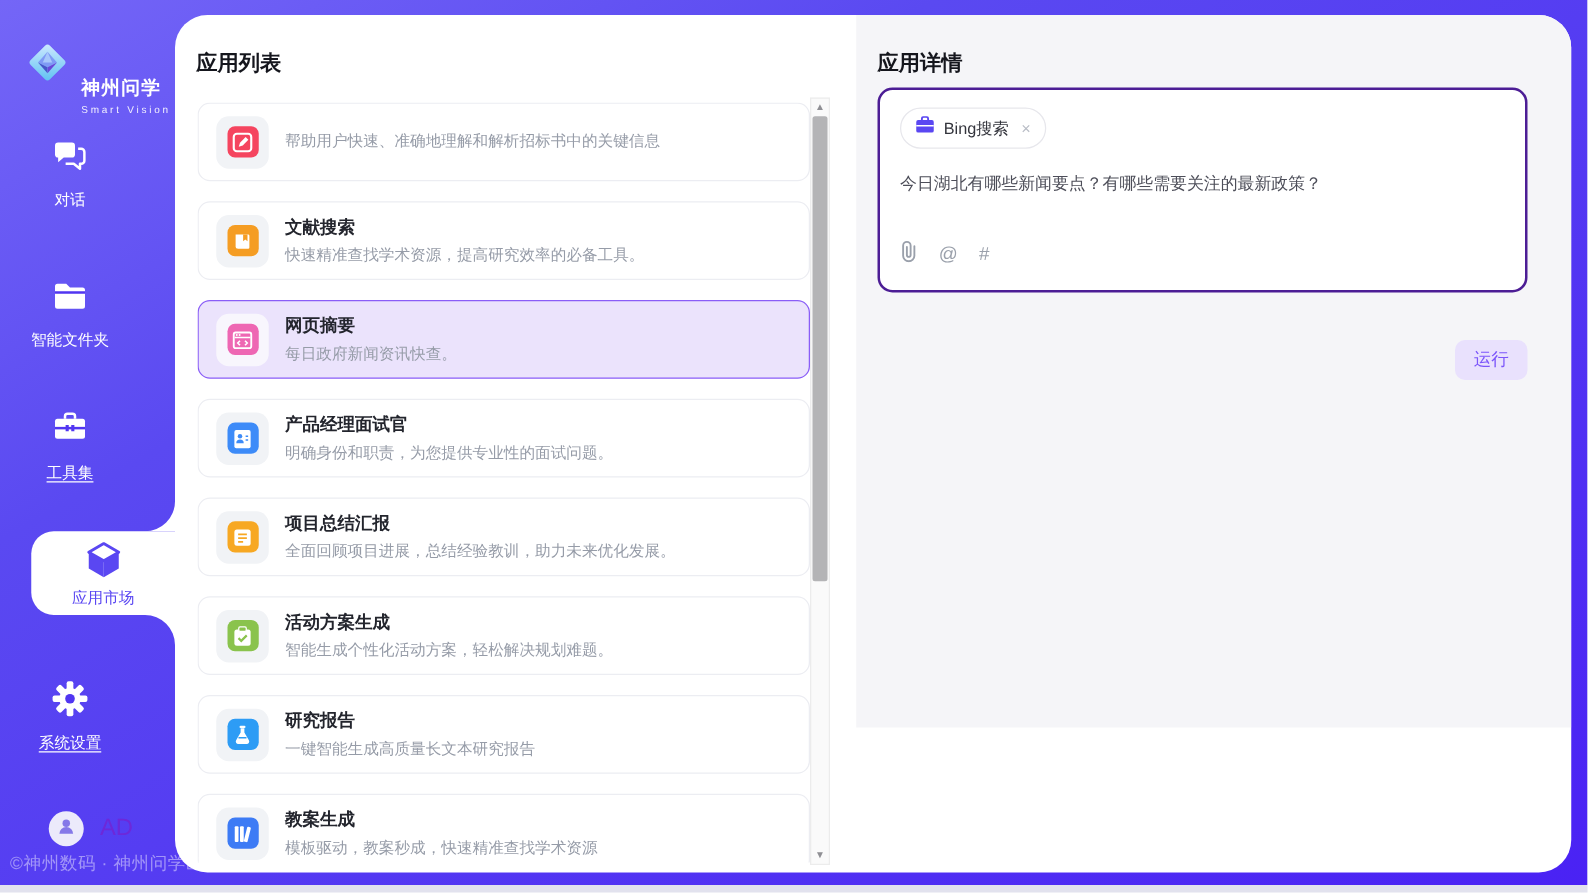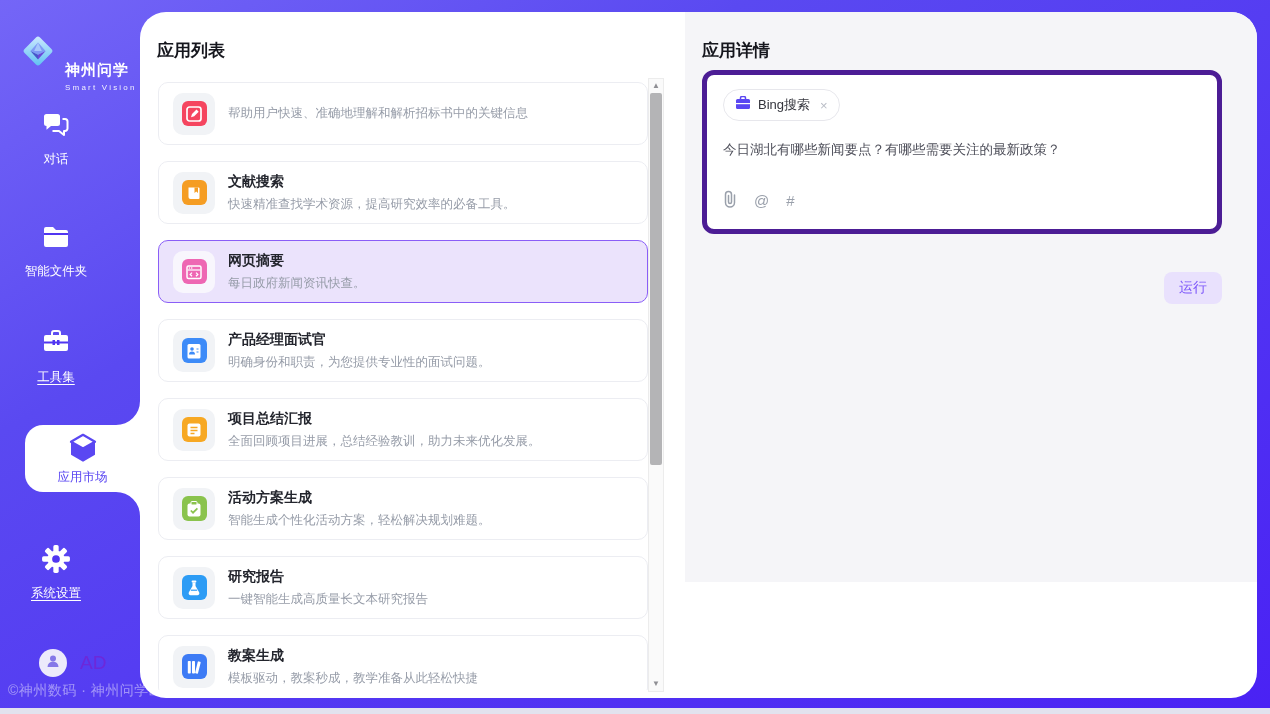--- a/index.html
+++ b/index.html
@@ -50,21 +50,21 @@
   .app-desc { font-size:12.5px; color:#969ca8; white-space:nowrap; }
 
   
   .sb { position:absolute; left:508px; top:66px; width:16px; height:614px; background:#fafafa; border:1px solid #ececec; }
   .sb-arrow { position:absolute; left:0; width:14px; height:14px; color:#8f8f94; font-size:8px; text-align:center; line-height:14px; cursor:pointer; }
   .sb-up { top:0; } .sb-down { bottom:0; }
   .sb-thumb { position:absolute; left:1px; top:14px; width:12px; height:372px; background:#b4b4b6; border-radius:2px; cursor:grab; }
 
   
   .detail-card { position:absolute; left:17px; top:58px; width:520px; height:164px; background:#fff;
-                 border:5px solid #4c1d95; border-radius:12px; }
+                 border:2px solid #4c1d95; border-radius:12px; }
   .tool-tag { position:absolute; left:16px; top:14px; display:inline-flex; align-items:center; gap:7px;
               padding:6px 11px; border:1px solid #e7e7ec; border-radius:17px; background:#fff; }
   .tool-tag .lbl { font-size:13px; color:#33343c; }
   .tool-tag .x { font-size:13px; color:#b9bdc6; margin-left:3px; cursor:pointer; line-height:1; }
   .question { position:absolute; left:16px; top:66px; right:16px; font-size:13.5px; color:#4d4e59; cursor:text; }
   .attach-row { position:absolute; left:16px; bottom:18px; display:flex; align-items:center; gap:17px; color:#9aa0ab; }
   .attach-row .tico { font-size:15px; cursor:pointer; }
   .run-btn { position:absolute; right:35px; top:260px; padding:7px 15px; background:#e9e1fd; color:#7c56fa;
              font-size:14px; border:none; border-radius:8px; cursor:pointer; font-family:inherit; }
 </style>
@@ -319,21 +319,21 @@
       <span class="app-chip" style="background: rgb(61, 123, 245);">
             <svg width="20" height="20" viewBox="0 0 20 20">
               <rect x="3.8" y="4" width="3" height="12.5" rx=".8" fill="#fff"></rect>
               <rect x="8" y="4" width="3" height="12.5" rx=".8" fill="#fff"></rect>
               <rect x="12.4" y="4.4" width="3" height="12.3" rx=".8" fill="#fff" transform="rotate(14 13.9 10.5)"></rect>
             </svg>
           </span>
     </span>
     <span class="app-texts">
       <div class="app-name">教案生成</div>
-      <div class="app-desc">模板驱动，教案秒成，教学准备从此轻松快捷</div>
+      <div class="app-desc">模板驱动，教案秒成，快速精准查找学术资源</div>
     </span>
   </div>
     </div>
 
   <div class="sb">
     <div class="sb-arrow sb-up">▲</div>
     <div class="sb-thumb"></div>
     <div class="sb-arrow sb-down">▼</div>
   </div>
 </div>

